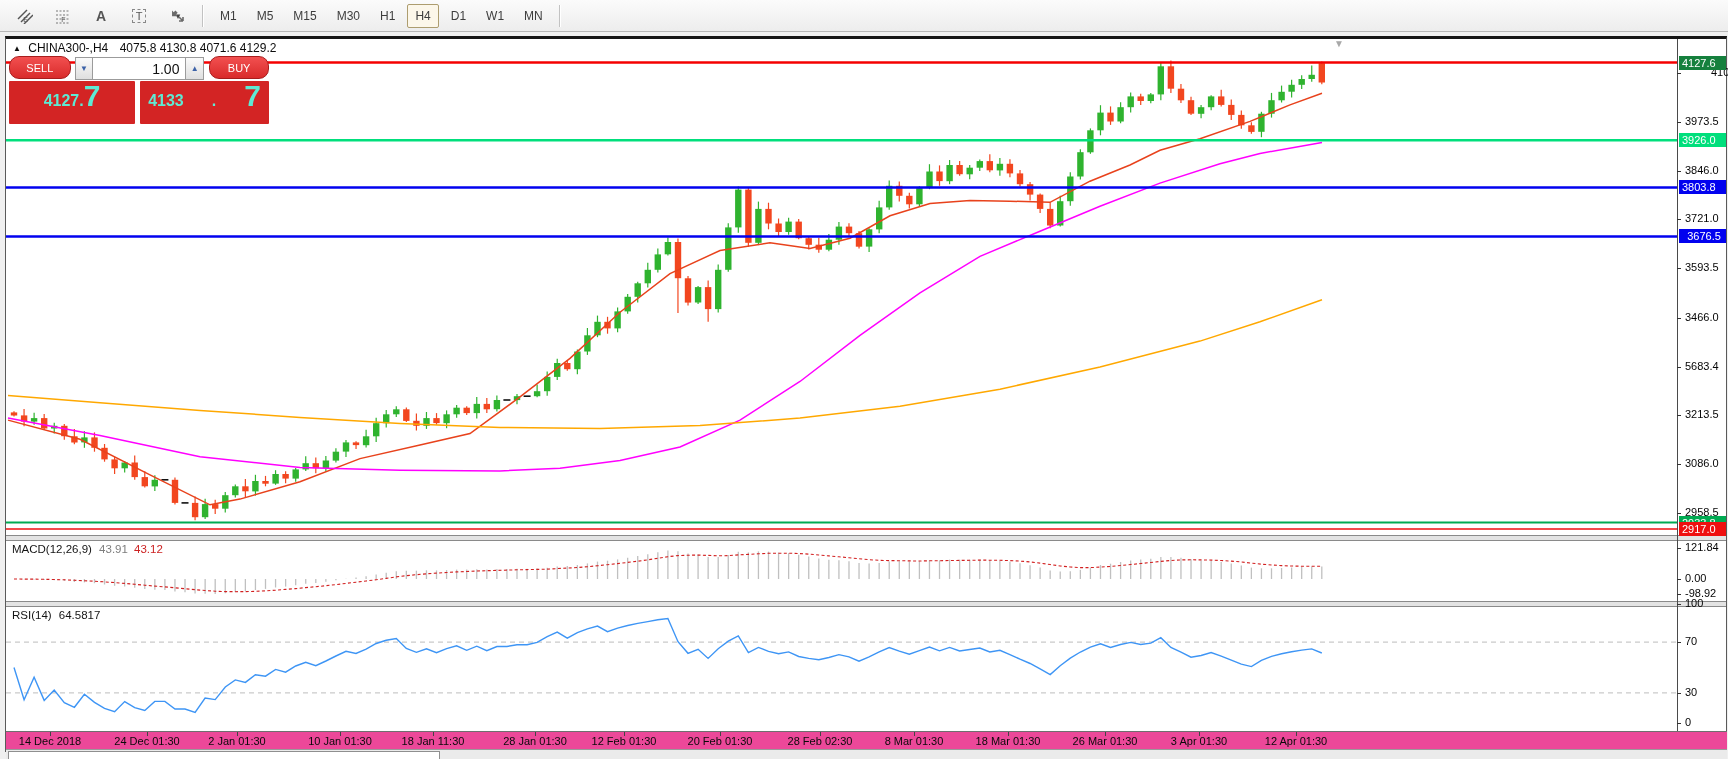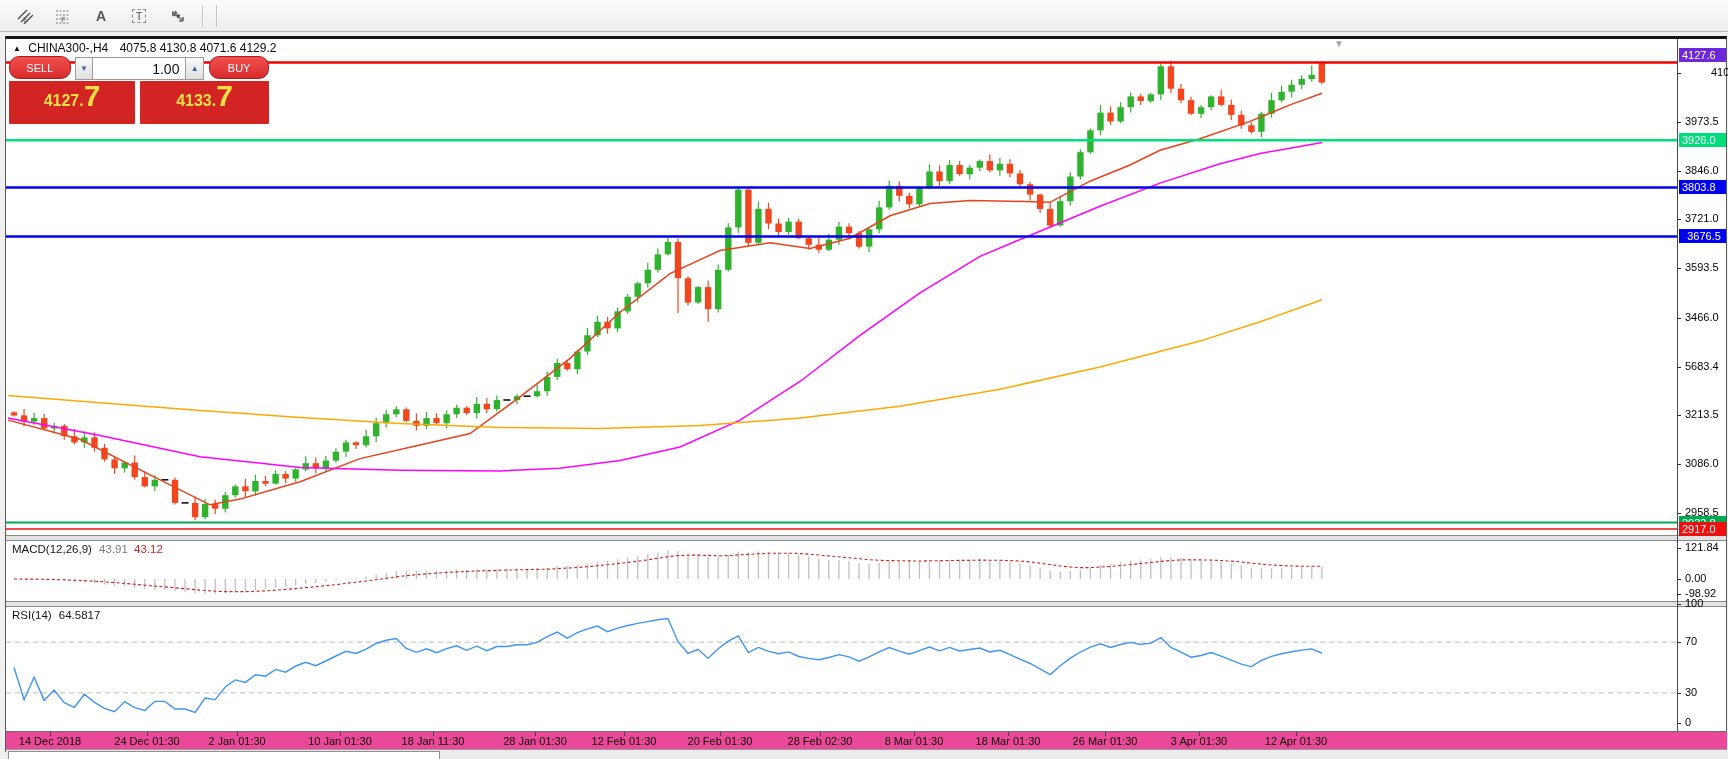--- a/index.html
+++ b/index.html
@@ -40,26 +40,26 @@
   
   .trade-panel{position:absolute;left:9px;top:56px;width:260px;height:68px;}
   .tp-top{position:absolute;left:0;top:0;width:260px;height:23px;display:flex;}
   .tp-btn{background:linear-gradient(#f25050,#d92b2b);border:1px solid #a81d1d;color:#fff;
     font-size:11px;display:flex;align-items:center;justify-content:center;border-radius:10px;}
   .tp-sell{width:64px;} .tp-buy{width:62px;margin-left:5px;text-align:right;}
   .tp-spin{width:18px;height:21px;margin:1px 0 0 4px;background:linear-gradient(#fafafa,#dfdfdf);
     border:1px solid #9b9b9b;color:#3c62a8;font-size:8px;display:flex;align-items:center;justify-content:center;}
   .tp-vol{width:80px;height:21px;margin-top:1px;border:1px solid #9b9b9b;border-left:none;border-right:none;
     font-size:14px;text-align:right;padding:0 6px;font-family:"Liberation Sans",sans-serif;color:#111;}
-  .tp-price{position:absolute;top:25px;height:43px;background:#d32424;color:#fde047;
+  .tp-price{position:absolute;top:25px;height:43px;background:#d32424;color:#5eead4;
     display:flex;align-items:baseline;justify-content:center;border-radius:1px;}
   .tp-price .sm{font-size:16px;font-weight:bold;}
   .tp-price .big{font-size:30px;font-weight:bold;line-height:30px;}
   .tp-price-sell{left:0;width:126px;}
-  .tp-price-buy{left:131px;width:129px;}
+  .tp-price-buy{left:131px;width:129px;gap:28px;}
   .end-marker{position:absolute;left:1334px;top:38px;color:#a8a8a8;font-size:10px;}
   svg{position:absolute;overflow:hidden;}
 </style>
 </head>
 <body>
 
 <div class="toolbar">
   <div style="width:6px"></div>
   <div class="tb-btn">
     <svg width="16" height="16">
@@ -83,20 +83,31 @@
     <span style="border:1px dashed #888;padding:0 3px;font-size:11px;color:#555">T</span>
   </div>
   <div class="tb-btn">
     <svg width="15" height="15">
       <path d="M2,6 L7,1 L7,4 L10,4 L10,8 L7,8 L7,11 Z" fill="#6a6a6a" transform="rotate(-45 6 6) scale(0.8)"></path>
       <path d="M13,13 L9,9 M13,13 l-4,0 M13,13 l0,-4" stroke="#6a6a6a" stroke-width="1.6"></path>
     </svg>
     <span style="font-size:9px;color:#444;margin-left:2px">▾</span>
   </div>
   <div class="tb-sep"></div>
+  <div id="tfbar" style="display:flex;align-items:center;">
+      <div class="tf-btn">M1</div>
+      <div class="tf-btn">M5</div>
+      <div class="tf-btn">M15</div>
+      <div class="tf-btn">M30</div>
+      <div class="tf-btn">H1</div>
+      <div class="tf-btn active">H4</div>
+      <div class="tf-btn">D1</div>
+      <div class="tf-btn">W1</div>
+      <div class="tf-btn">MN</div>
+    </div>
   <div class="tb-sep"></div>
 </div>
 
 <div class="frame"></div>
 
 <div class="chart-title">
   <span class="tri">▲</span>
   <span>CHINA300-,H4</span>
   <span style="margin-left:8px">4075.8 4130.8 4071.6 4129.2</span>
 </div>
@@ -538,21 +549,21 @@
     <div class="axis-label" style="top: 311px;">3466.0</div>
     <div class="axis-tick" style="top: 318px;"></div>
     <div class="axis-label" style="top: 360px;">5683.4</div>
     <div class="axis-tick" style="top: 367px;"></div>
     <div class="axis-label" style="top: 408px;">3213.5</div>
     <div class="axis-tick" style="top: 415px;"></div>
     <div class="axis-label" style="top: 457px;">3086.0</div>
     <div class="axis-tick" style="top: 464px;"></div>
     <div class="axis-label" style="top: 506px;">2958.5</div>
     <div class="axis-tick" style="top: 513px;"></div>
-    <div class="axis-box" style="top: 48px; background: #6d28d9;">4127.6</div>
+    <div class="axis-box" style="top: 56px; background: #15803d;">4127.6</div>
     <div class="axis-box" style="top: 133px; background: rgb(0, 223, 124);">3926.0</div>
     <div class="axis-box" style="top: 180px; background: rgb(2, 2, 239);">3803.8</div>
     <div class="axis-box" style="top: 229px; background: rgb(2, 2, 239); text-align: center;">3676.5</div>
     <div class="axis-box" style="top: 516px; background: rgb(0, 171, 82);">2933.8</div>
     <div class="axis-box" style="top: 522px; background: rgb(239, 15, 15);">2917.0</div>
     <div class="axis-label" style="top: 541px;">121.84</div>
     <div class="axis-tick" style="top: 548px;"></div>
     <div class="axis-label" style="top: 572px;">0.00</div>
     <div class="axis-tick" style="top: 579px;"></div>
     <div class="axis-label" style="top: 587px;">-98.92</div>

